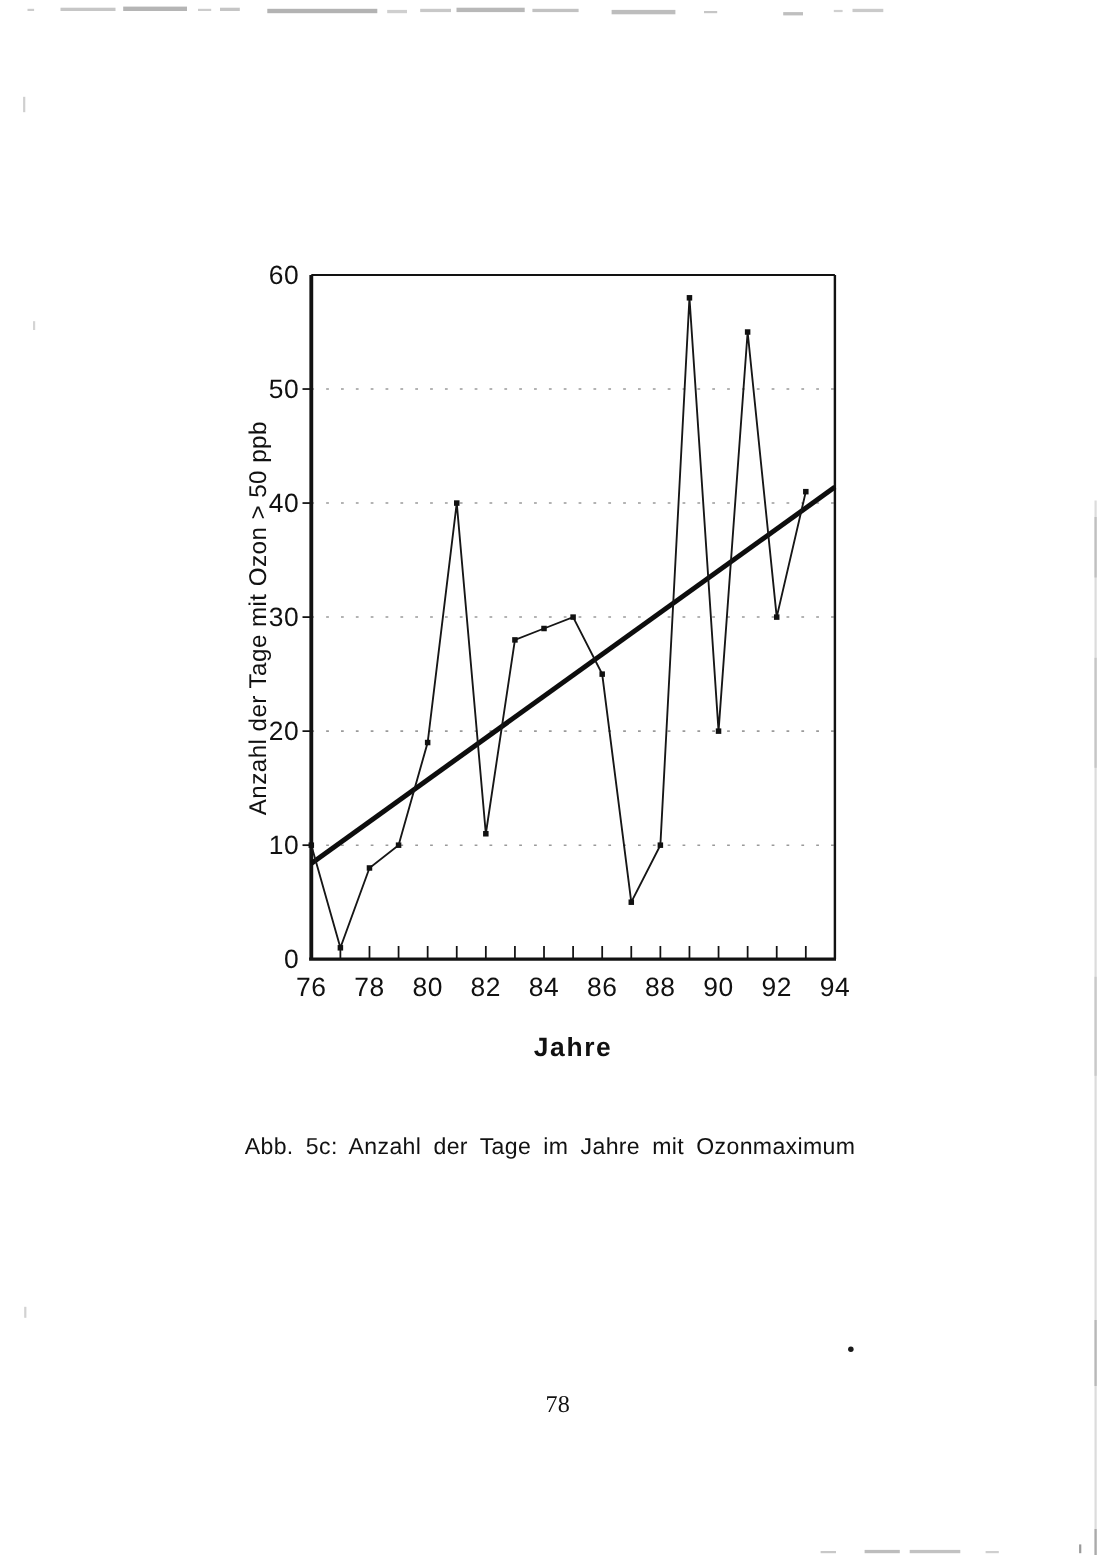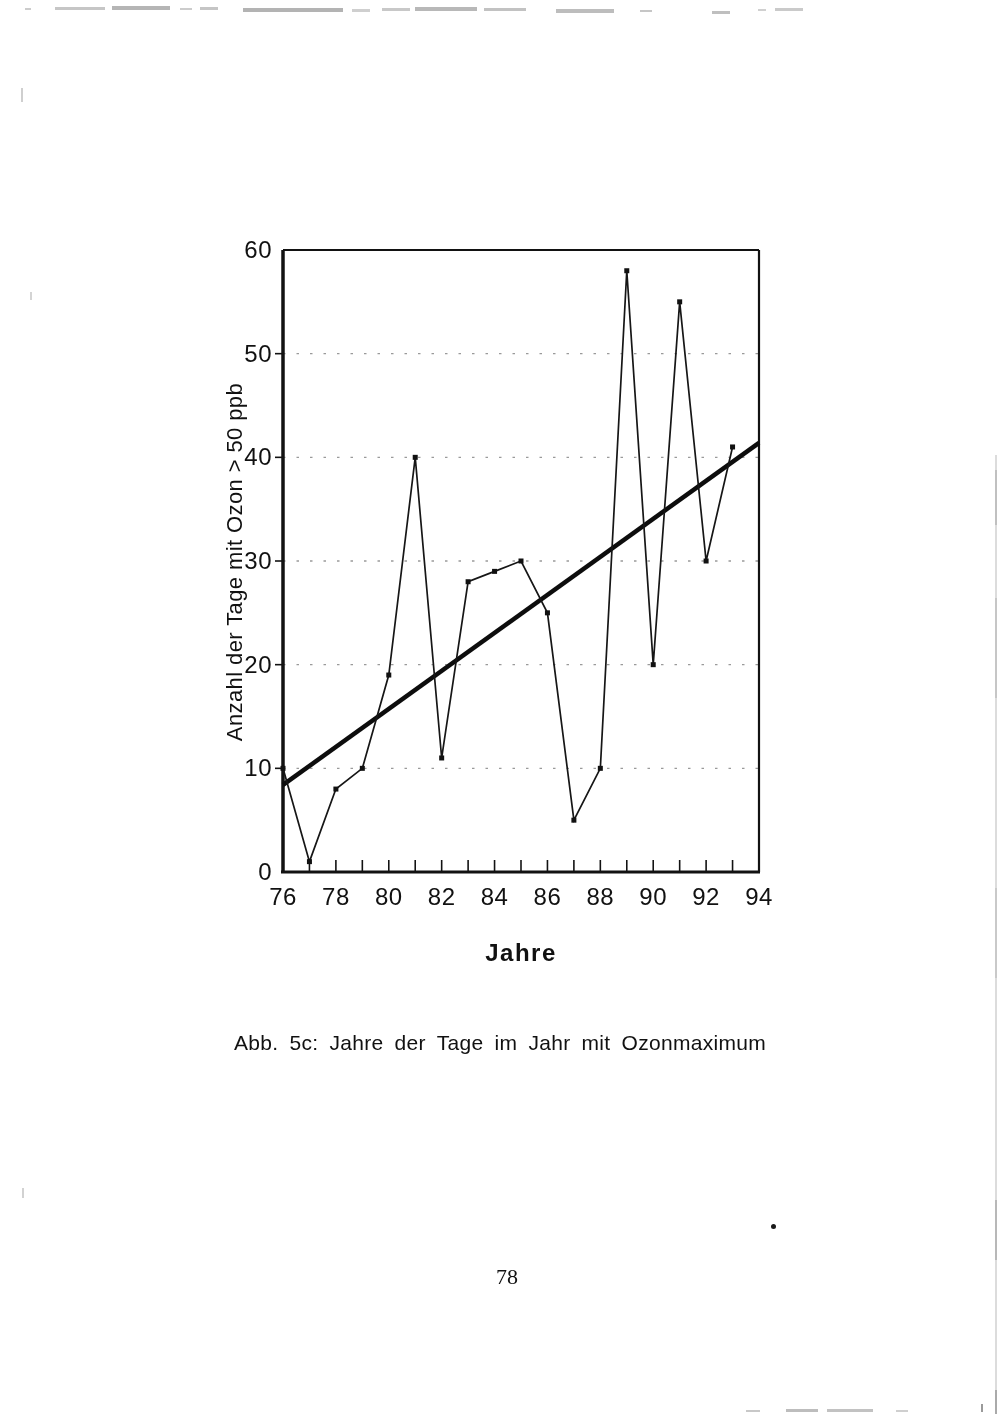--- a/index.html
+++ b/index.html
@@ -116,21 +116,21 @@
     <text x="272" y="465.3333333333333" class="ylab">40</text>
     <text x="272" y="361.66666666666663" class="ylab">50</text>
     <text x="272" y="258" class="ylab">60</text>
   </svg>
 
 <div id="y-title">Anzahl der Tage mit Ozon &gt; 50 ppb</div>
 
 <div id="x-title">Jahre</div>
 
 <div id="caption">
-  <div>Abb. 5c: Jahre der Tage im Jahr mit Ozonmaximum</div>
+  <div>Abb. 5c: Anzahl der Tage im Jahre mit Ozonmaximum</div>
 </div>
 
 <div id="page-number">78</div>
 
 <div id="ink-dot"></div>
 <div class="scan" style="left:25px;top:8px;width:6px;height:2px;background:#cccccc;"></div>
 <div class="scan" style="left:55px;top:7px;width:50px;height:3px;background:#c6c6c6;"></div>
 <div class="scan" style="left:112px;top:6px;width:58px;height:4px;background:#b5b5b5;"></div>
 <div class="scan" style="left:180px;top:8px;width:12px;height:2px;background:#cccccc;"></div>
 <div class="scan" style="left:200px;top:7px;width:18px;height:3px;background:#c5c5c5;"></div>

